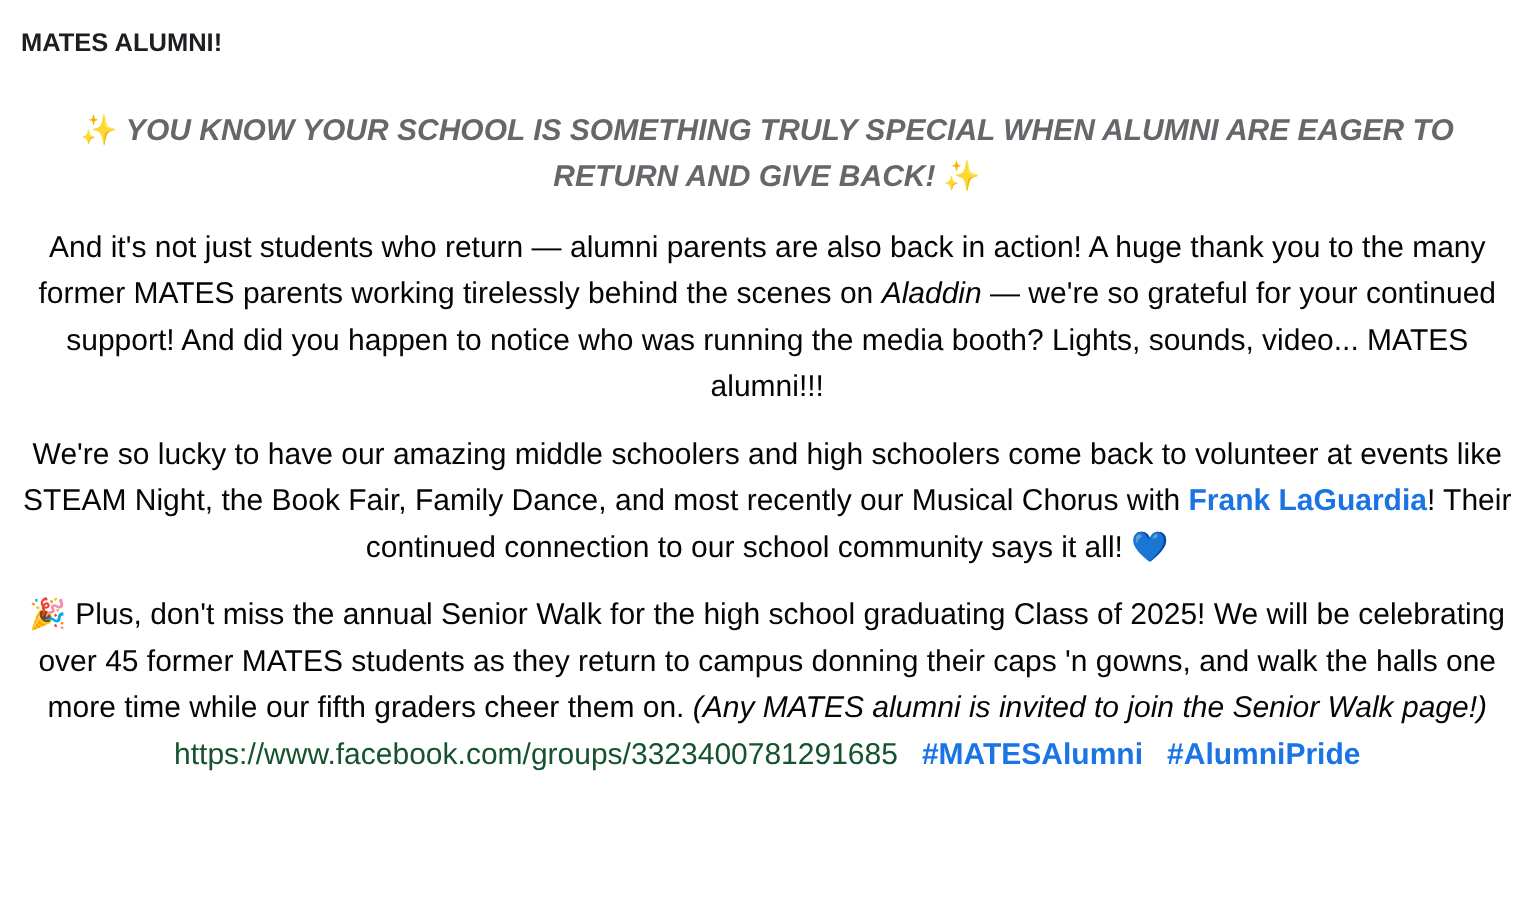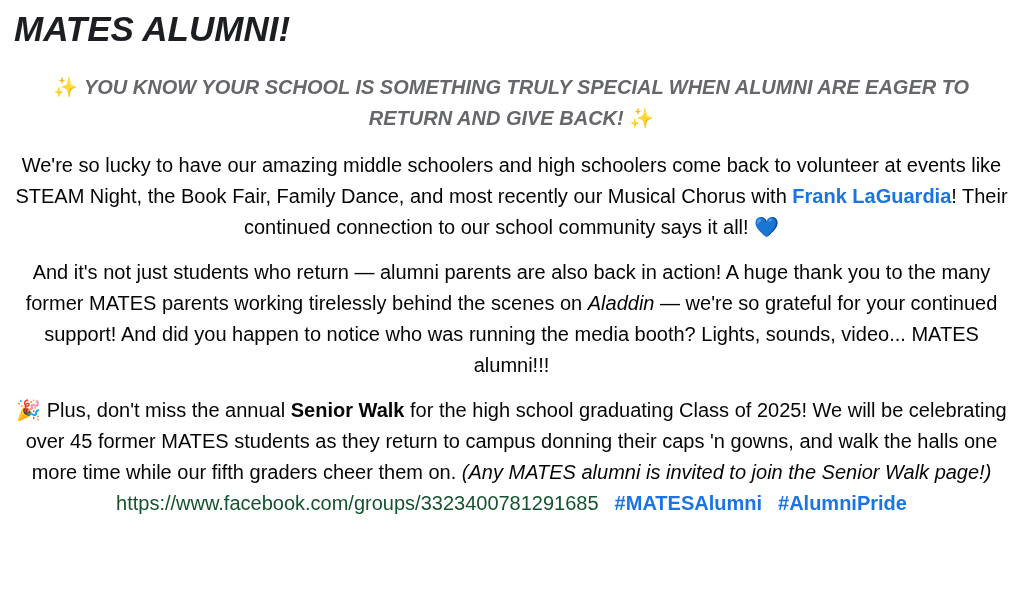--- a/index.html
+++ b/index.html
@@ -13,24 +13,23 @@
     box-sizing: border-box;
     padding: 12px 14px 0 14px;
     overflow: hidden;
     font-family: "Liberation Sans", "DejaVu Sans", sans-serif;
     font-size: 20px;
     line-height: 31px;
     color: #050505;
     background: #ffffff;
   }
   .post-title {
-    font-size: 35px;
+    font-size: 17px;
     line-height: 34px;
     font-weight: 700;
-    font-style: italic;
     margin: 0 0 26px 0;
     color: #1c1e21;
   }
   .post p {
     margin: 0 0 14px 0;
     text-align: center;
   }
   .subtitle {
     color: #65676b;
     font-weight: 700;
@@ -50,21 +49,21 @@
   .heart {
     color: #55a2ea;
   }
   .party {
     color: #e8a33d;
   }
   .italic {
     font-style: italic;
   }
   .bold {
-    font-weight: 700;
+    font-weight: 400;
   }
   .url-text {
     color: #14532d;
     text-decoration: none;
   }
   .hashtag {
     color: #1b74e4;
     font-weight: 700;
     text-decoration: none;
     cursor: pointer;
@@ -73,19 +72,19 @@
 </style>
 </head>
 <body>
 
 <div class="post">
 
   <h1 class="post-title">MATES ALUMNI!</h1>
 
   <p class="subtitle"><span class="sparkle">✨</span><span> YOU KNOW YOUR SCHOOL IS SOMETHING TRULY SPECIAL WHEN ALUMNI ARE EAGER TO RETURN AND GIVE BACK! </span><span class="sparkle">✨</span></p>
 
+  <p><span>And it's not just students who return — alumni parents are also back in action! A huge thank you to the many former MATES parents working tirelessly behind the scenes on </span><span class="italic">Aladdin</span><span> — we're so grateful for your continued support! And did you happen to notice who was running the media booth? Lights, sounds, video... MATES alumni!!!</span></p>
+
   <p><span>We're so lucky to have our amazing middle schoolers and high schoolers come back to volunteer at events like STEAM Night, the Book Fair, Family Dance, and most recently our Musical Chorus with </span><a class="entity-link">Frank LaGuardia</a><span>! Their continued connection to our school community says it all! </span><span class="heart">💙</span></p>
-
-  <p><span>And it's not just students who return — alumni parents are also back in action! A huge thank you to the many former MATES parents working tirelessly behind the scenes on </span><span class="italic">Aladdin</span><span> — we're so grateful for your continued support! And did you happen to notice who was running the media booth? Lights, sounds, video... MATES alumni!!!</span></p>
 
   <p><span class="party">🎉</span><span> Plus, don't miss the annual </span><span class="bold">Senior Walk</span><span> for the high school graduating Class of 2025! We will be celebrating over 45 former MATES students as they return to campus donning their caps 'n gowns, and walk the halls one more time while our fifth graders cheer them on. </span><span class="italic">(Any MATES alumni is invited to join the Senior Walk page!)</span><br><a class="url-text">https://www.facebook.com/groups/3323400781291685</a><a class="hashtag">#MATESAlumni</a><a class="hashtag">#AlumniPride</a></p>
 
 </div>
 
 </body></html>

